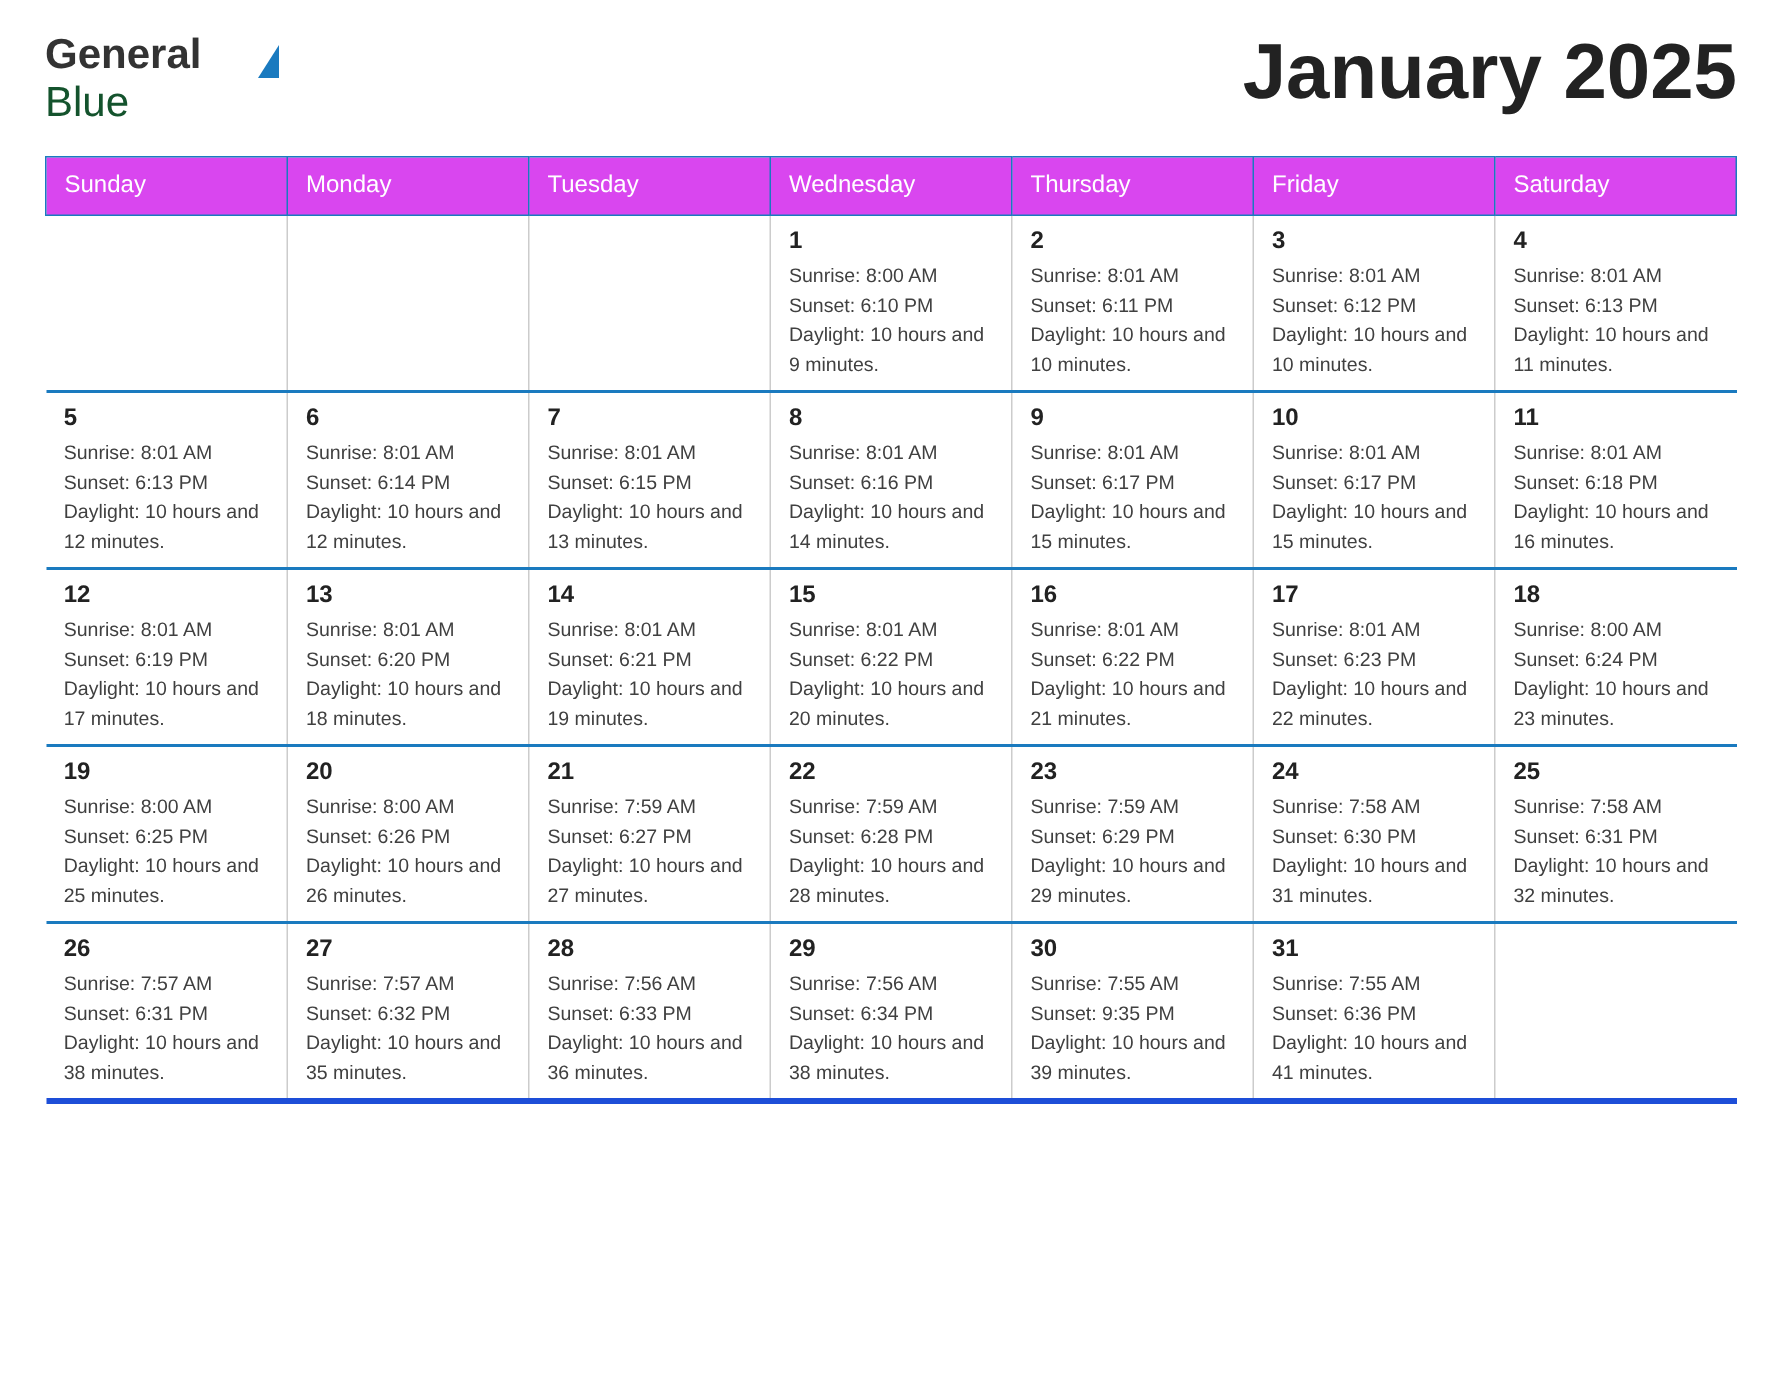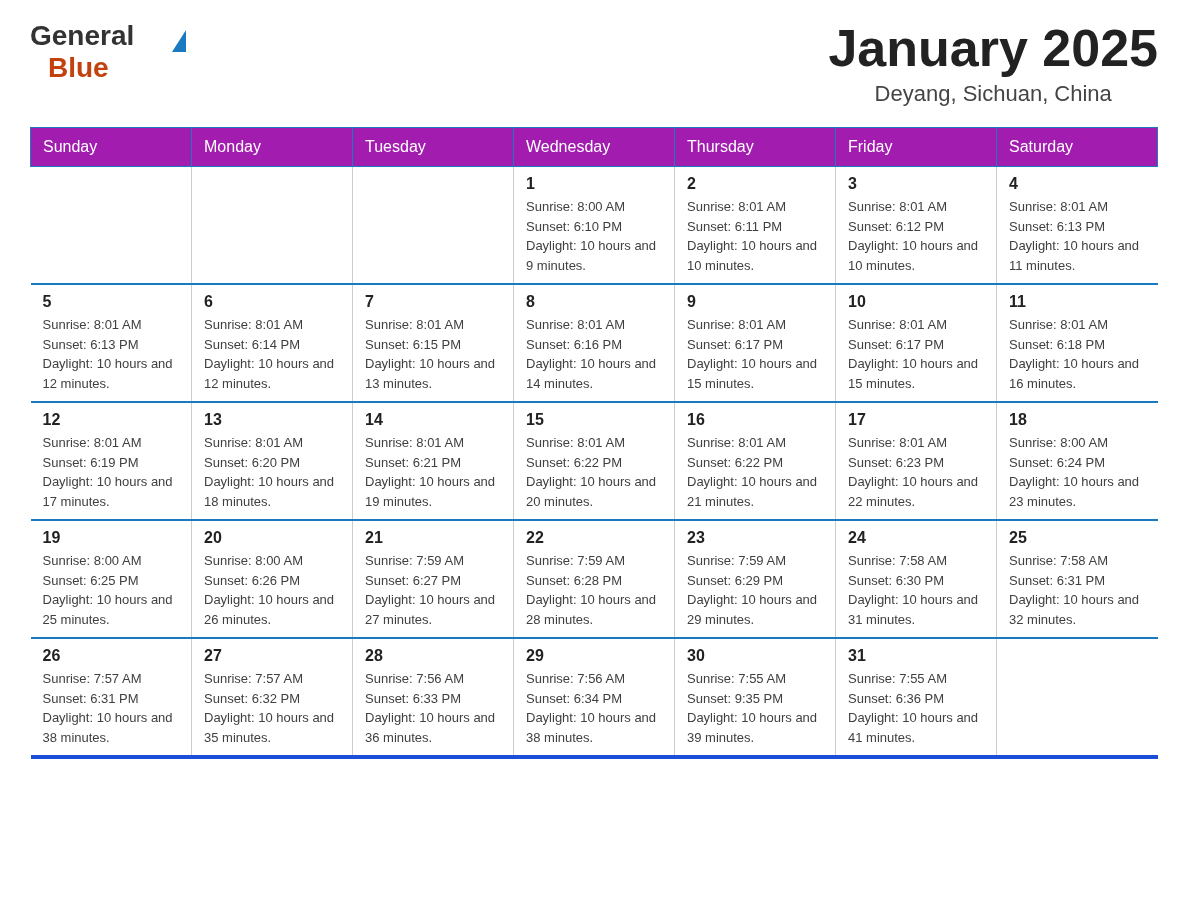--- a/index.html
+++ b/index.html
@@ -25,54 +25,54 @@
       width: 0;
       height: 0;
       border-left: 14px solid transparent;
       border-right: 0px solid transparent;
       border-bottom: 22px solid #1a7abf;
       margin-left: 2px;
       margin-top: 4px;
     }
     .logo-blue {
       font-size: 28px;
-      font-weight: bold;
-      color: #c2410c;
-      margin-left: 18px;
+      font-weight: normal;
+      color: #14532d;
+      margin-left: 0;
     }
     .logo-wrapper {
       display: flex;
       flex-direction: column;
       align-items: flex-start;
     }
     .logo-row {
       display: flex;
       align-items: flex-end;
       gap: 36px;
     }
     .title-area {
-      text-align: center;
+      text-align: right;
     }
     .calendar-title {
       font-size: 52px;
       font-weight: bold;
       color: #222;
       line-height: 1.1;
     }
     .calendar-subtitle {
       font-size: 22px;
       color: #444;
       margin-top: 4px;
     }
     table {
       width: 100%;
       border-collapse: collapse;
     }
     thead tr {
-      background-color: #a21caf;
+      background-color: #d946ef;
     }
     thead th {
       color: #ffffff;
       padding: 10px 12px;
       text-align: left;
       font-size: 16px;
       font-weight: normal;
       border: 1px solid #1a7abf;
     }
     tbody tr {
@@ -119,21 +119,20 @@
 <div class="header">
   <div class="logo-wrapper">
     <div class="logo-row">
       <span class="logo-text-general">General</span>
       <div class="logo-triangle"></div>
     </div>
     <span class="logo-blue">Blue</span>
   </div>
   <div class="title-area">
     <div class="calendar-title">January 2025</div>
-    <div class="calendar-subtitle">Deyang, Sichuan, China</div>
   </div>
 </div>
 
 <table>
   <thead>
     <tr>
     <th>Sunday</th>
         <th>Monday</th>
         <th>Tuesday</th>
         <th>Wednesday</th>

